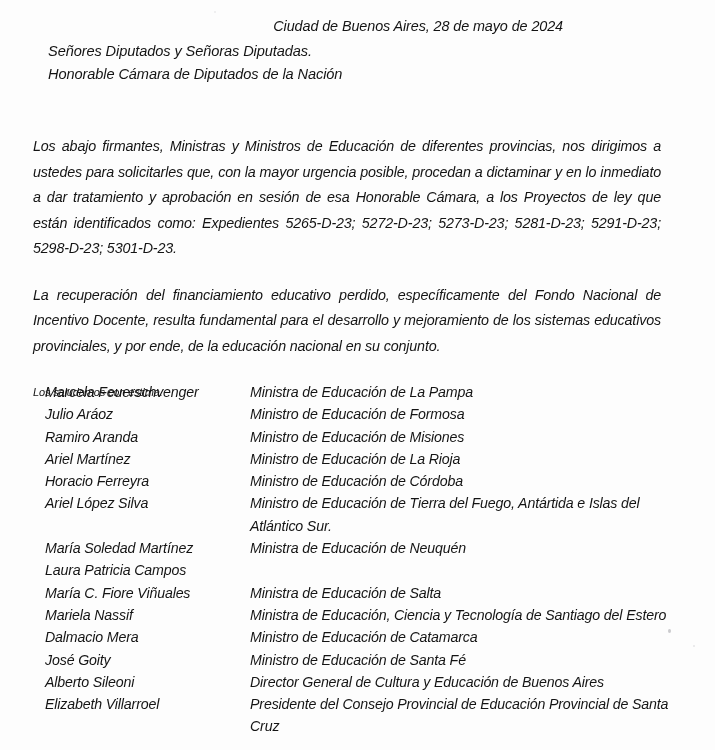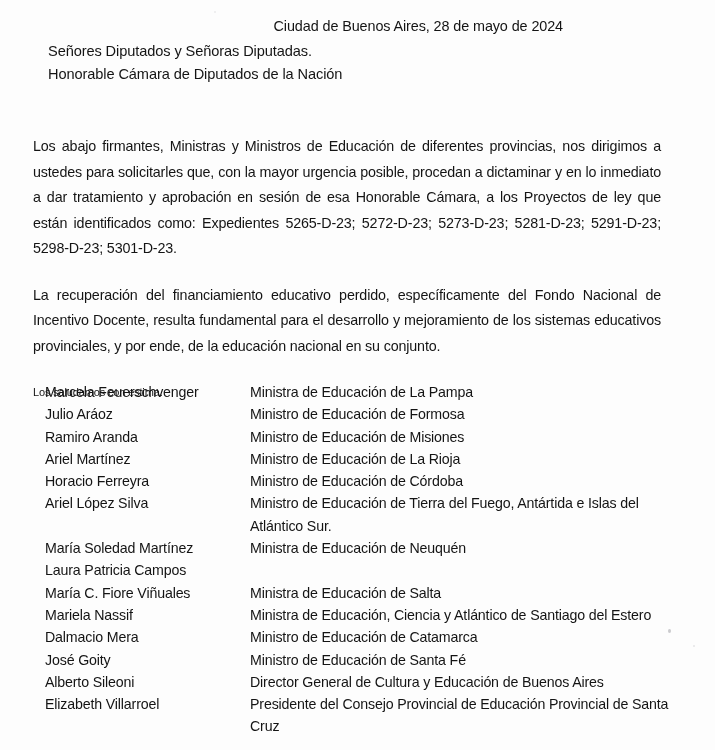--- a/index.html
+++ b/index.html
@@ -15,20 +15,21 @@
     color: #141414;
     overflow: hidden;
     position: relative;
   }
 
   .page {
     position: relative;
     width: 621px;
     height: 750px;
     box-sizing: border-box;
+    font-style: italic;
   }
 
   
   .dateline {
     position: absolute;
     top: 18px;
     left: 0;
     right: 58px;
     text-align: right;
     font-size: 14.4px;
@@ -156,21 +157,21 @@
       </div>
       <div class="sig-row">
         <span class="sig-name">Laura Patricia Campos</span>
       </div>
       <div class="sig-row">
         <span class="sig-name">María C. Fiore Viñuales</span>
         <span class="sig-role">Ministra de Educación de Salta</span>
       </div>
       <div class="sig-row">
         <span class="sig-name">Mariela Nassif</span>
-        <span class="sig-role">Ministra de Educación, Ciencia y Atlántico de Santiago del Estero</span>
+        <span class="sig-role">Ministra de Educación, Ciencia y Tecnología de Santiago del Estero</span>
       </div>
       <div class="sig-row">
         <span class="sig-name">Dalmacio Mera</span>
         <span class="sig-role">Ministro de Educación de Catamarca</span>
       </div>
       <div class="sig-row">
         <span class="sig-name">José Goity</span>
         <span class="sig-role">Ministro de Educación de Santa Fé</span>
       </div>
       <div class="sig-row">

